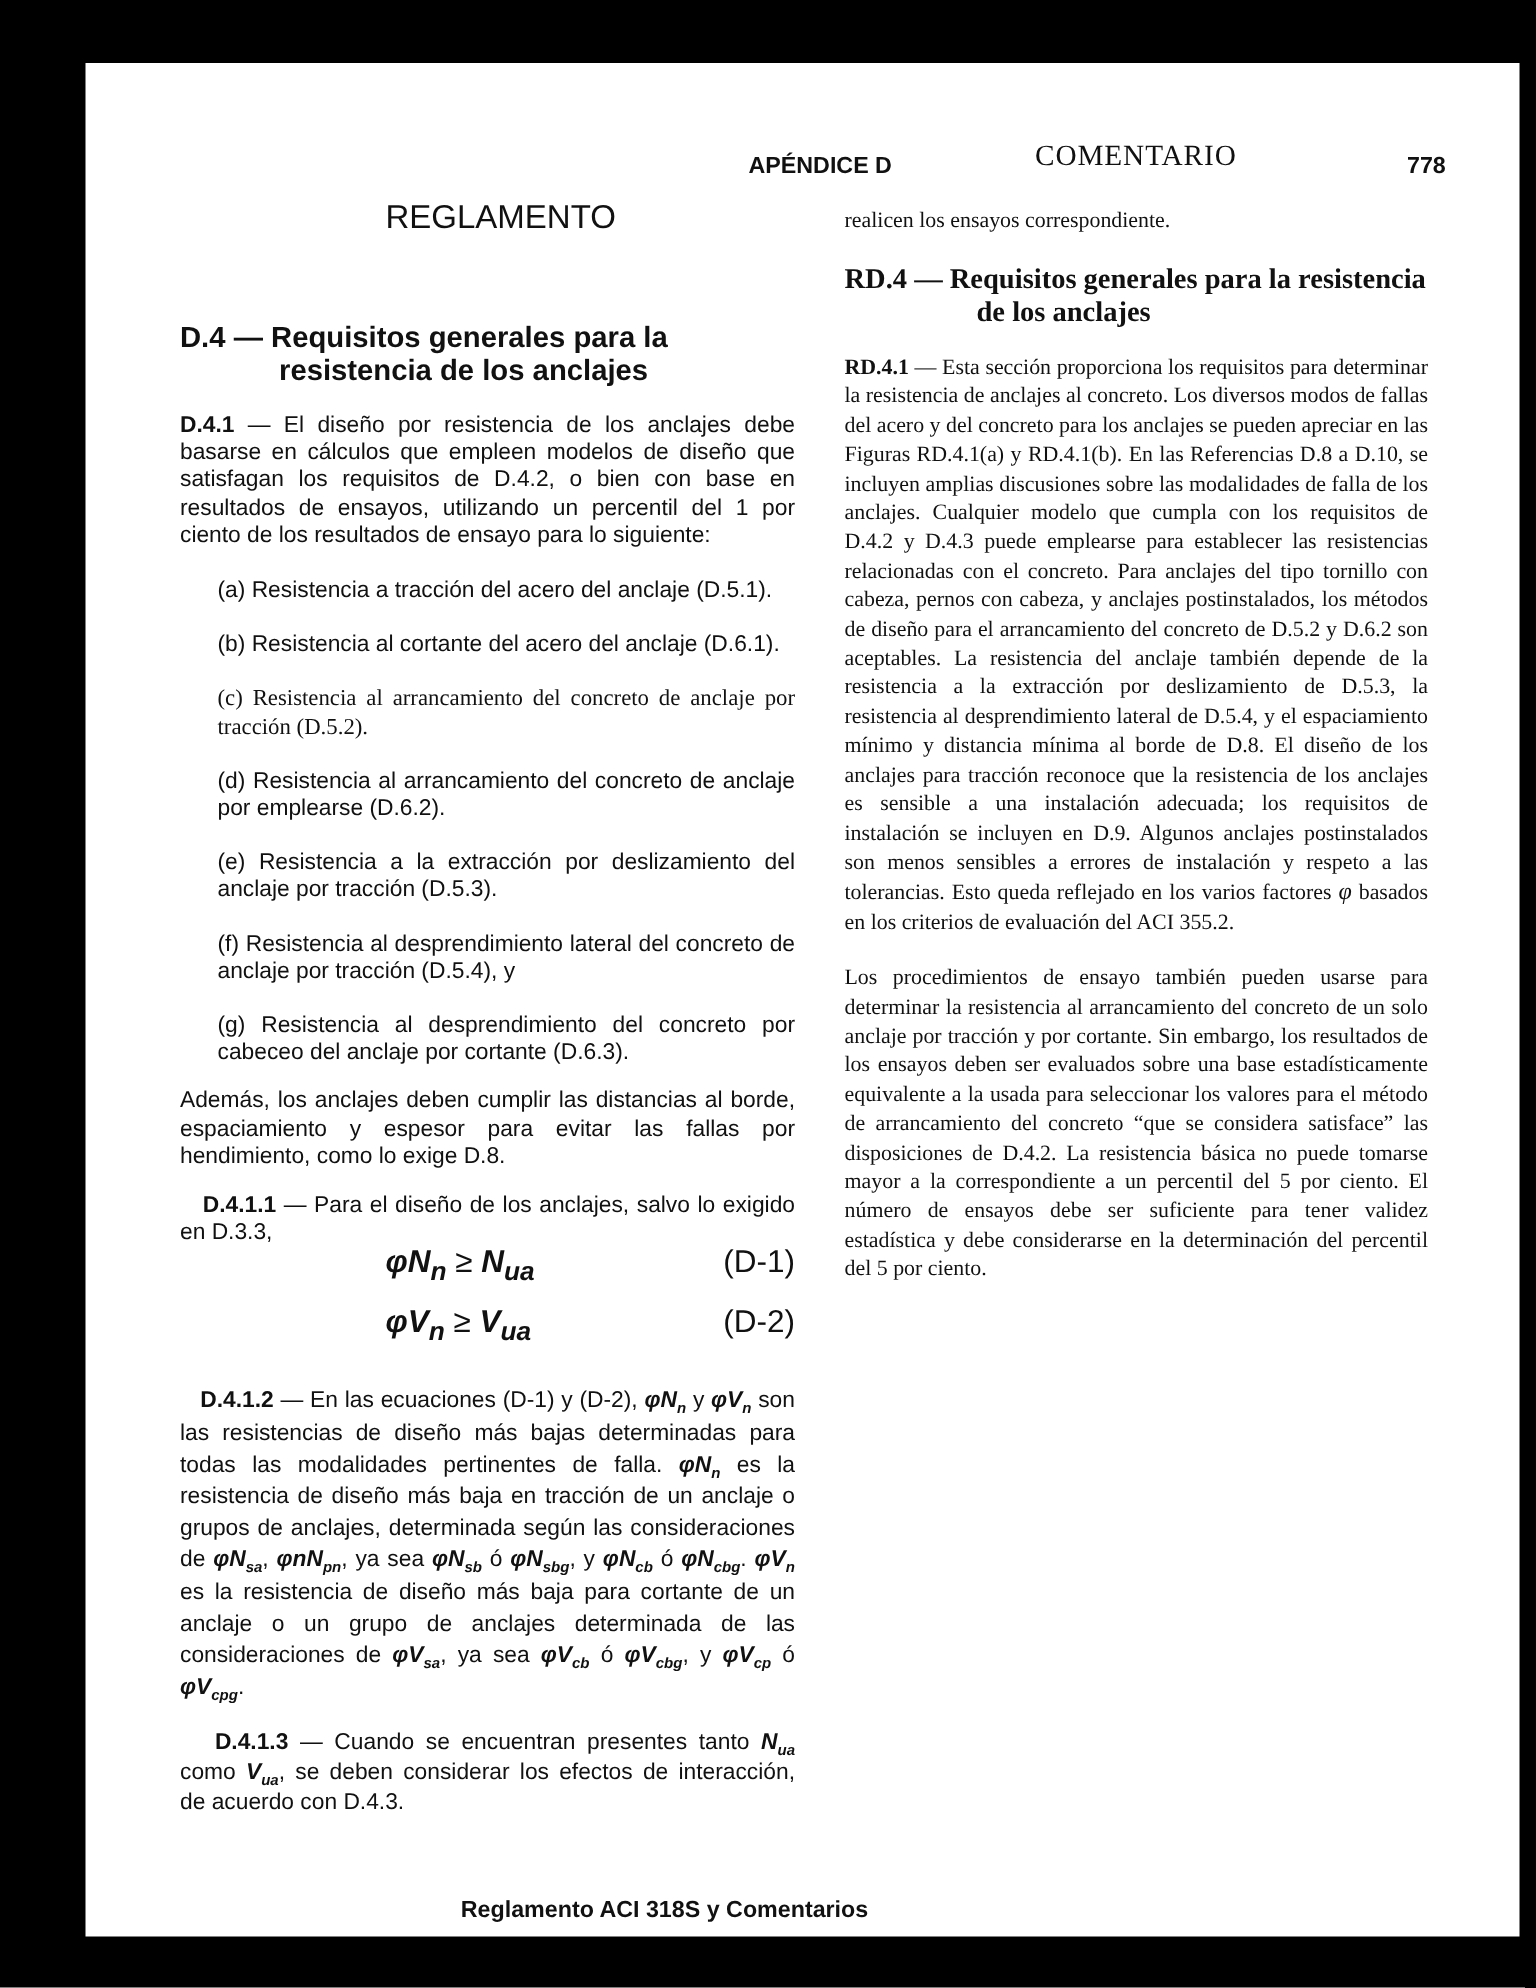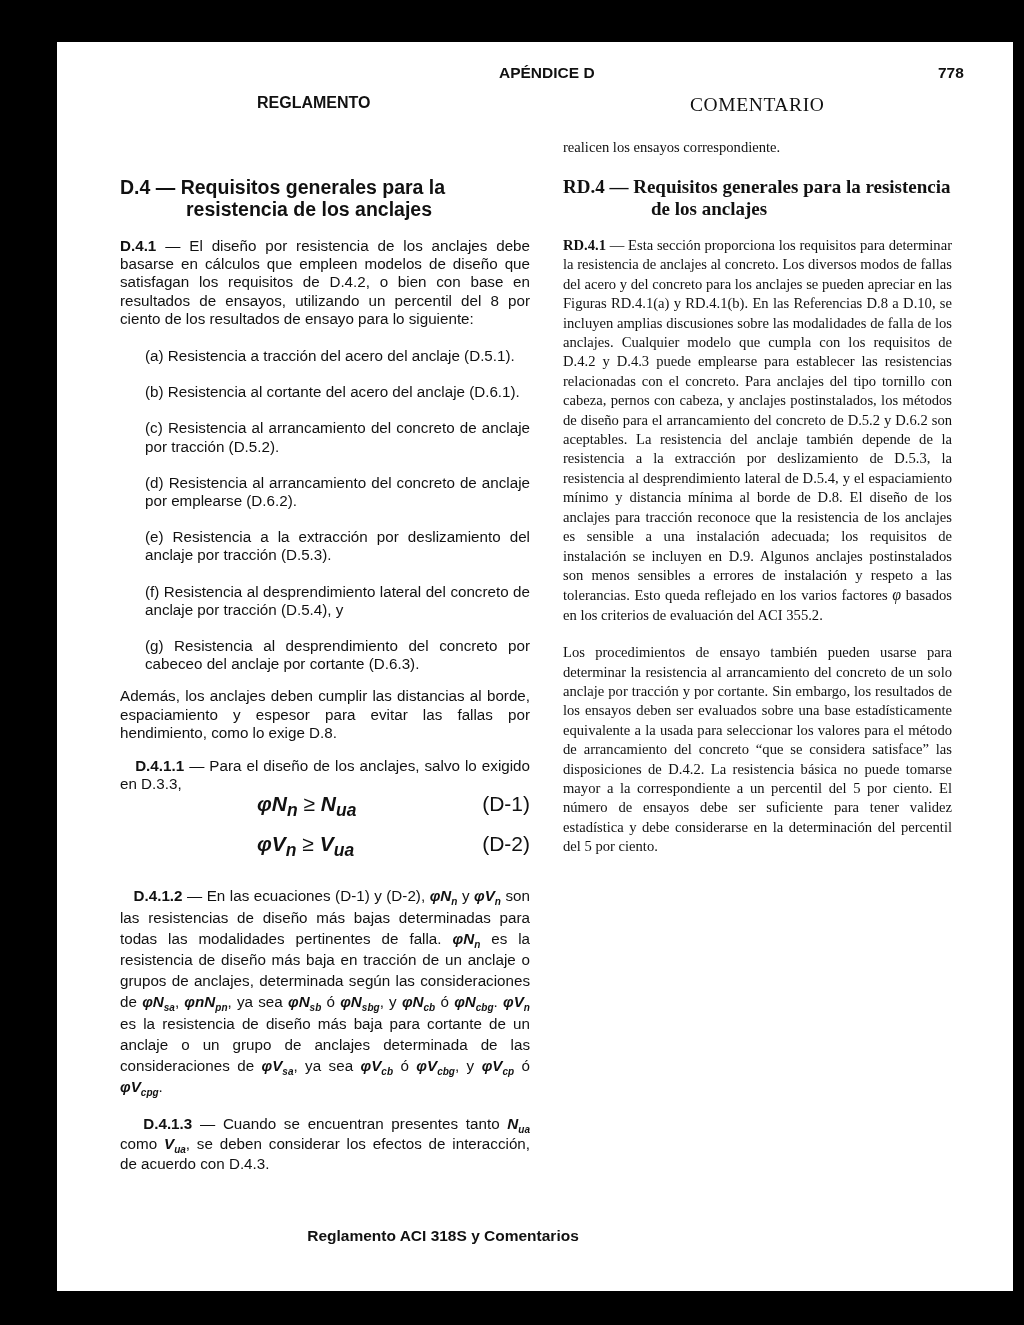--- a/index.html
+++ b/index.html
@@ -5,26 +5,26 @@
   html, body { margin: 0; padding: 0; }
   body {
     width: 1024px; height: 1325px; background: #000000;
     position: relative; overflow: hidden;
   }
   .page {
     position: absolute; left: 57px; top: 42px; width: 956px; height: 1249px;
     background: #ffffff; color: #111111;
   }
   .abs { position: absolute; }
-  .sans { font-family: "Liberation Sans", "DejaVu Sans", sans-serif; }
+  .sans { font-family: "Liberation Sans", "DejaVu Sans", sans-serif; margin-top: 38px; }
   .serif { font-family: "Liberation Serif", "DejaVu Serif", serif; }
 
   .running-head { left: 442px; top: 22px; font-size: 15.5px; font-weight: bold; }
   .page-number { left: 881px; top: 22px; font-size: 15.5px; font-weight: bold; }
-  .col-head-left { left: 200px; top: 52px; font-size: 16px; font-weight: bold; }
+  .col-head-left { left: 200px; top: 52px; font-size: 22px; font-weight: normal; }
   .col-head-right { left: 633px; top: 52px; font-size: 19.5px; letter-spacing: 0.6px; }
 
   
   .lcol { left: 63px; width: 410px; font-size: 15.2px; line-height: 18.2px; text-align: justify; }
   .lcol p { margin: 0; }
   .lhead { left: 63px; top: 134px; width: 410px; font-size: 19.5px; font-weight: bold; line-height: 22px; }
   .lhead .l2 { display: block; padding-left: 66px; }
   .item { padding-left: 25px; }
   .b { font-weight: bold; }
   .eq-row { position: relative; height: 22px; font-size: 21px; }
@@ -52,26 +52,26 @@
   <div class="abs sans col-head-left">REGLAMENTO</div>
   <div class="abs serif col-head-right">COMENTARIO</div>
 
   <div class="abs sans lhead">
     <span>D.4 — Requisitos generales para la</span>
     <span class="l2">resistencia de los anclajes</span>
   </div>
 
   <div class="abs sans lcol" style="top:195px;">
     <p style="margin-bottom:19px;">
-      <span class="b">D.4.1</span><span> — El diseño por resistencia de los anclajes debe basarse en cálculos que empleen modelos de diseño que satisfagan los requisitos de D.4.2, o bien con base en resultados de ensayos, utilizando un percentil del 8 por ciento de los resultados de ensayo para lo siguiente:</span>
+      <span class="b">D.4.1</span><span> — El diseño por resistencia de los anclajes debe basarse en cálculos que empleen modelos de diseño que satisfagan los requisitos de D.4.2, o bien con base en resultados de ensayos, utilizando un percentil del 1 por ciento de los resultados de ensayo para lo siguiente:</span>
     </p>
 
     <p class="item" style="margin-bottom:18px;">(a) Resistencia a tracción del acero del anclaje (D.5.1).</p>
     <p class="item" style="margin-bottom:18px;">(b) Resistencia al cortante del acero del anclaje (D.6.1).</p>
-    <p class="item" style="margin-bottom:18px;">(c) Resistencia al arrancamiento del concreto de anclaje por tracción (D.5.2).</p>
+    <p class="item" style="margin-bottom:18px;font-family:Liberation Serif, serif;">(c) Resistencia al arrancamiento del concreto de anclaje por tracción (D.5.2).</p>
     <p class="item" style="margin-bottom:18px;">(d) Resistencia al arrancamiento del concreto de anclaje por emplearse (D.6.2).</p>
     <p class="item" style="margin-bottom:18px;">(e) Resistencia a la extracción por deslizamiento del anclaje por tracción (D.5.3).</p>
     <p class="item" style="margin-bottom:18px;">(f) Resistencia al desprendimiento lateral del concreto de anclaje por tracción (D.5.4), y</p>
     <p class="item" style="margin-bottom:14px;">(g) Resistencia al desprendimiento del concreto por cabeceo del anclaje por cortante (D.6.3).</p>
 
     <p style="margin-bottom:15px;">Además, los anclajes deben cumplir las distancias al borde, espaciamiento y espesor para evitar las fallas por hendimiento, como lo exige D.8.</p>
 
     <p style="padding-left:0; text-indent:0;">
       &nbsp;&nbsp;&nbsp;<span class="b">D.4.1.1</span><span> — Para el diseño de los anclajes, salvo lo exigido en D.3.3,</span>
     </p>

